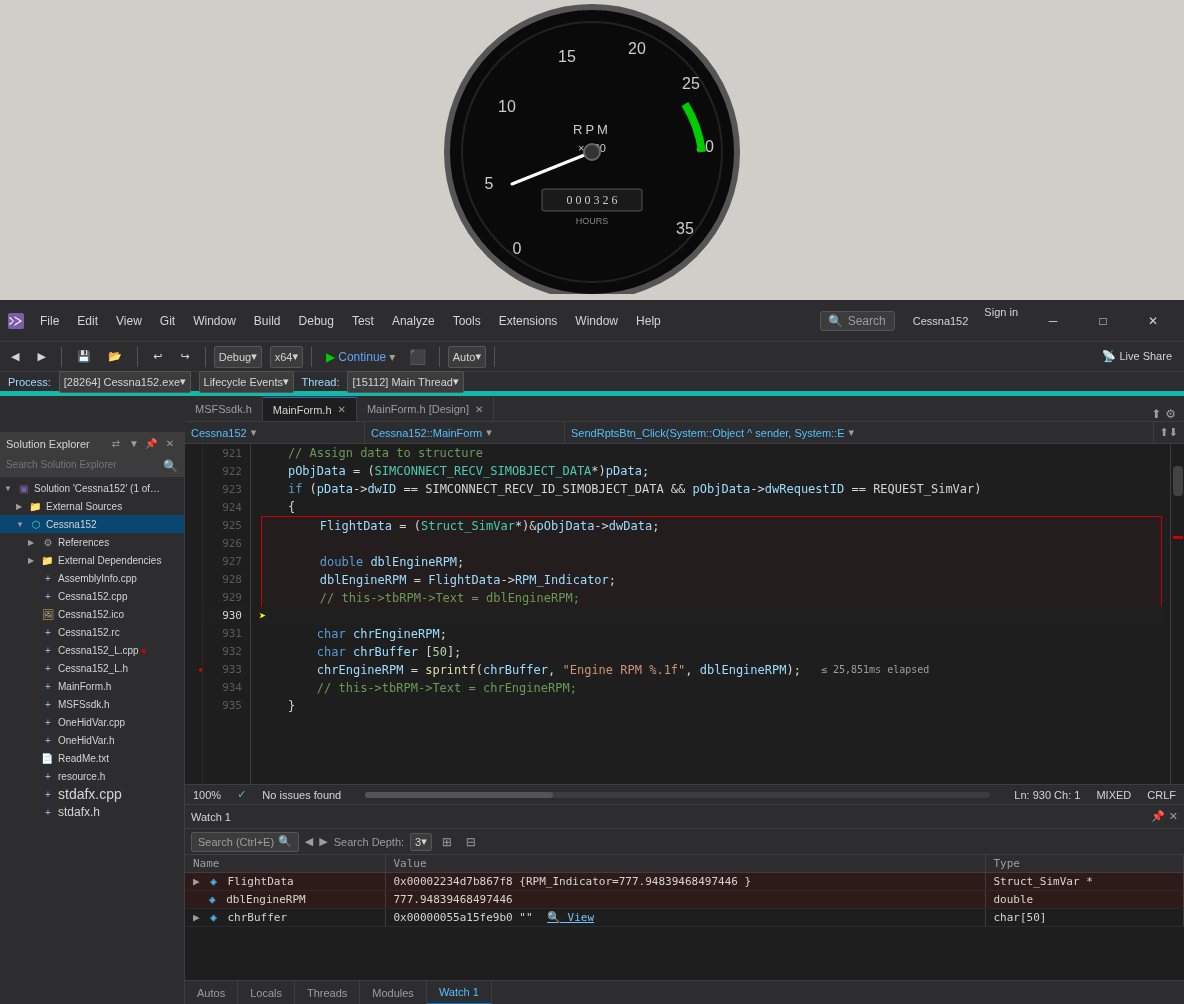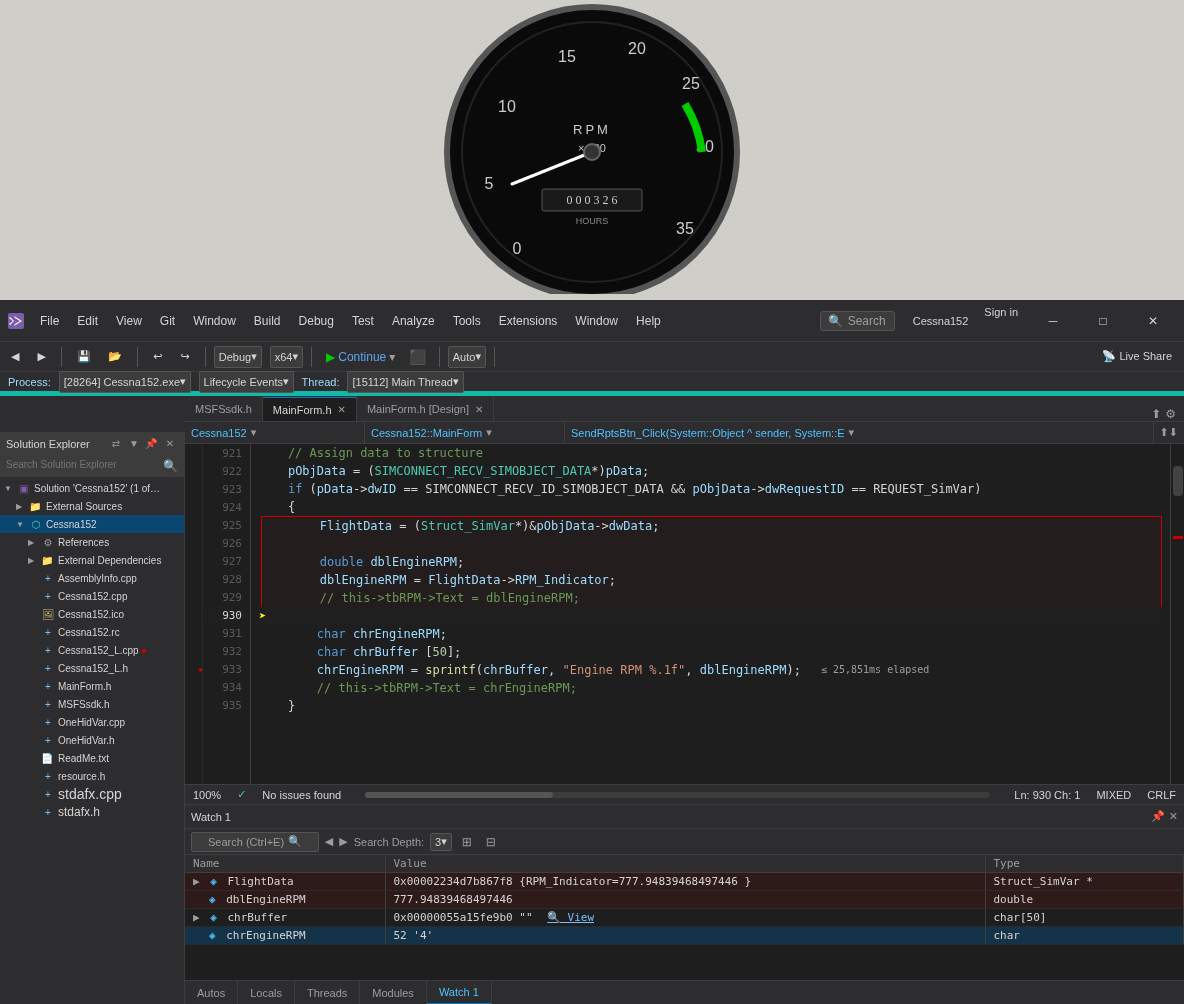--- a/index.html
+++ b/index.html
@@ -394,21 +394,21 @@
       border-bottom: 1px solid #3e3e42;
       gap: 6px;
     }
 
     .watch-search {
       display: flex;
       align-items: center;
       background: #3c3c3c;
       border: 1px solid #555;
       border-radius: 2px;
-      padding: 1px 16px;
+      padding: 1px 6px;
       height: 20px;
       font-size: 11px;
       color: #9d9d9d;
       gap: 4px;
     }
 
     .watch-table {
       flex: 1;
       overflow-y: auto;
     }
@@ -938,28 +938,20 @@
                   <span style="color:#9d9d9d;margin-right:4px;">▶</span>
                   <span style="color:#4fc1ff;margin-right:4px;">◈</span>
                   <span>chrBuffer</span>
                 </td>
                 <td>
                   <span>0x00000055a15fe9b0 ""</span>
                   <span class="view-link" style="margin-left:8px;">🔍 View</span>
                 </td>
                 <td>char[50]</td>
               </tr>
-              <tr class="watch-row selected">
-                <td>
-                  <span style="margin-left:16px;color:#4fc1ff;margin-right:4px;">◈</span>
-                  <span>chrEngineRPM</span>
-                </td>
-                <td>52 '4'</td>
-                <td>char</td>
-              </tr>
             </tbody>
           </table>
         </div>
 
         <div class="bottom-tabs">
           <div class="bottom-tab">Autos</div>
           <div class="bottom-tab">Locals</div>
           <div class="bottom-tab">Threads</div>
           <div class="bottom-tab">Modules</div>
           <div class="bottom-tab active">Watch 1</div>

